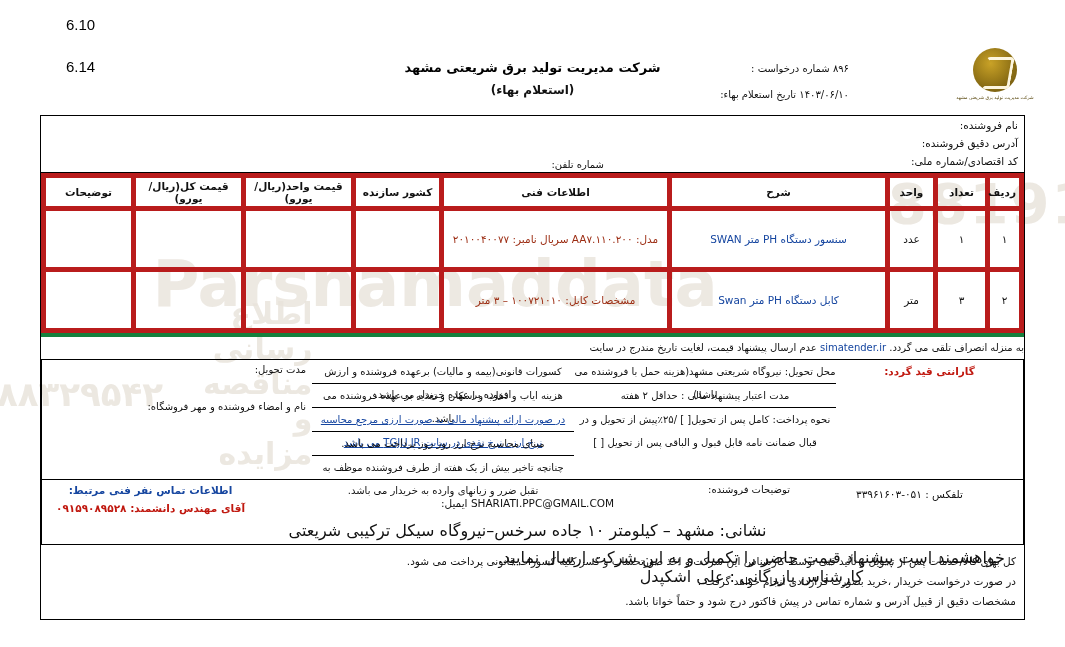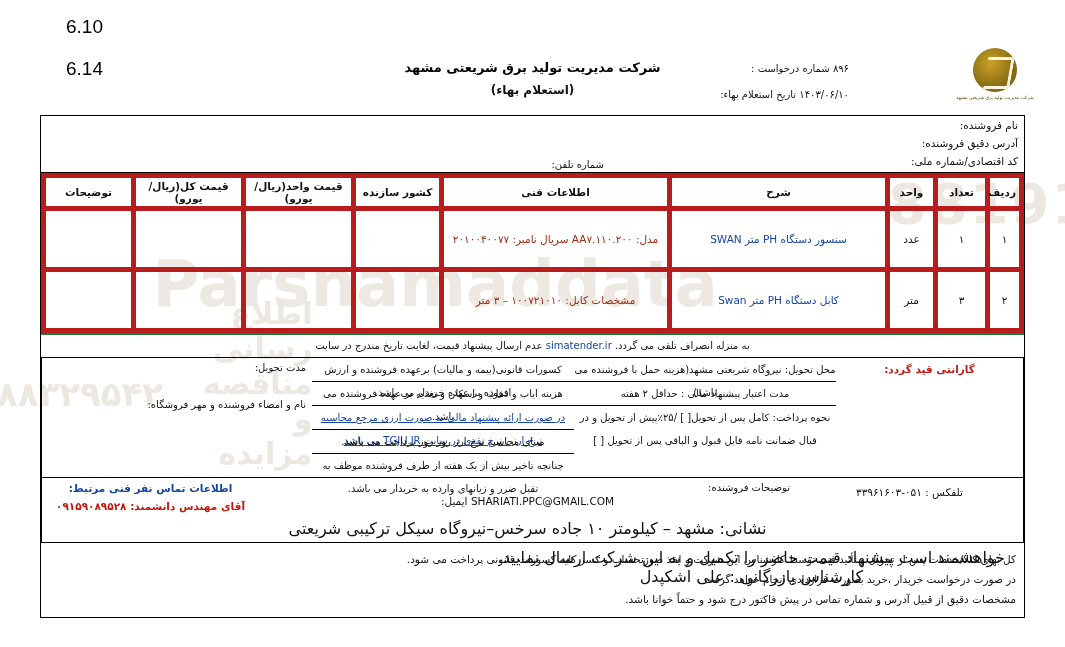--- a/index.html
+++ b/index.html
@@ -6,21 +6,21 @@
   body{
     width:1065px;height:647px;
     background:#ffffff;
     font-family:"DejaVu Sans","Liberation Sans",sans-serif;
     font-size:11px;color:#111;
     position:relative;overflow:hidden;
   }
   .page{position:relative;width:1065px;height:647px;}
 
   
-  .pagemark{position:absolute;left:66px;font-size:19px;color:#000;font-family:"Liberation Sans",sans-serif;}
+  .pagemark{position:absolute;left:66px;font-size:15px;color:#000;font-family:"Liberation Sans",sans-serif;}
   .pagemark.a{top:16px;}
   .pagemark.b{top:58px;}
 
   
   .watermark{
     position:absolute;inset:0;pointer-events:none;
     display:flex;flex-direction:row;align-items:center;justify-content:center;
     color:#e9e4dc;font-weight:bold;z-index:0;
   }
   .wm1{font-size:56px;letter-spacing:2px;opacity:.85;transform:translate(40px,-120px);}
@@ -55,21 +55,21 @@
   .tel{position:absolute;right:420px;bottom:2px;font-size:10px;}
 
   
   table.items{width:100%;border-collapse:collapse;table-layout:fixed;}
   table.items th,table.items td{border:5px solid #b91c1c;font-size:10.5px;text-align:center;padding:2px 3px;}
   table.items th{height:22px;font-weight:bold;}
   table.items td.body{height:52px;}
   .desc{color:#1646a0;font-size:10.5px;}
   .tech{color:#9c2c12;font-size:10.5px;line-height:16px;}
 
-  .note-row{border-top:2px solid #15803d;border-bottom:1px solid #000;height:22px;line-height:22px;text-align:center;font-size:10px;}
+  .note-row{border-top:4px solid #15803d;border-bottom:1px solid #000;height:22px;line-height:22px;text-align:right;font-size:10px;}
   .note-row .site{color:#1646a0;}
 
   
   .cond{display:flex;border-bottom:1px solid #000;}
   .cond-right{width:270px;border-left:1px solid #000;position:relative;}
   .cond-right .r1{padding:4px 6px;font-size:10px;}
   .cond-right .r2{padding:22px 6px 4px;font-size:10px;}
   .cond-mid{flex:1;}
   .cond-mid div{height:23px;line-height:23px;text-align:center;font-size:10px;border-bottom:1px solid #000;}
   .cond-mid div:last-child{border-bottom:none;}

